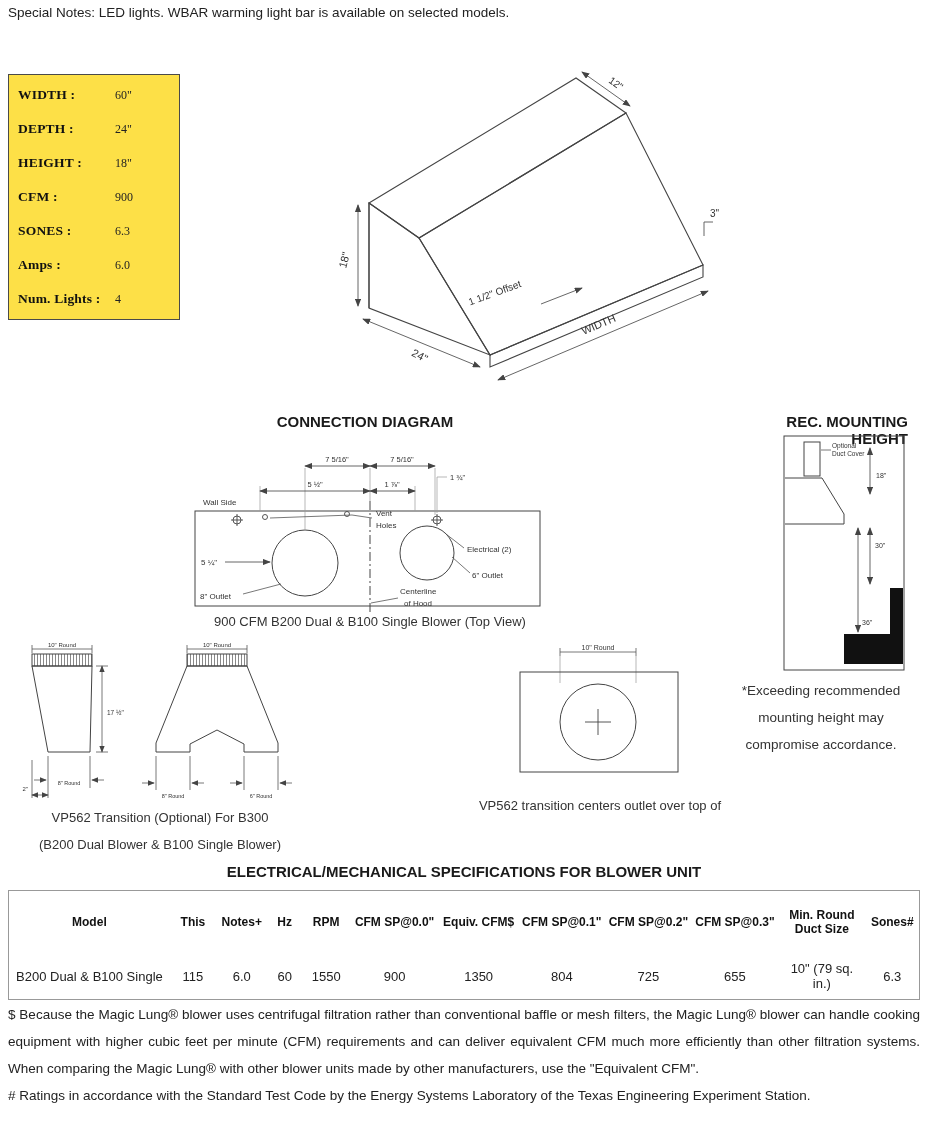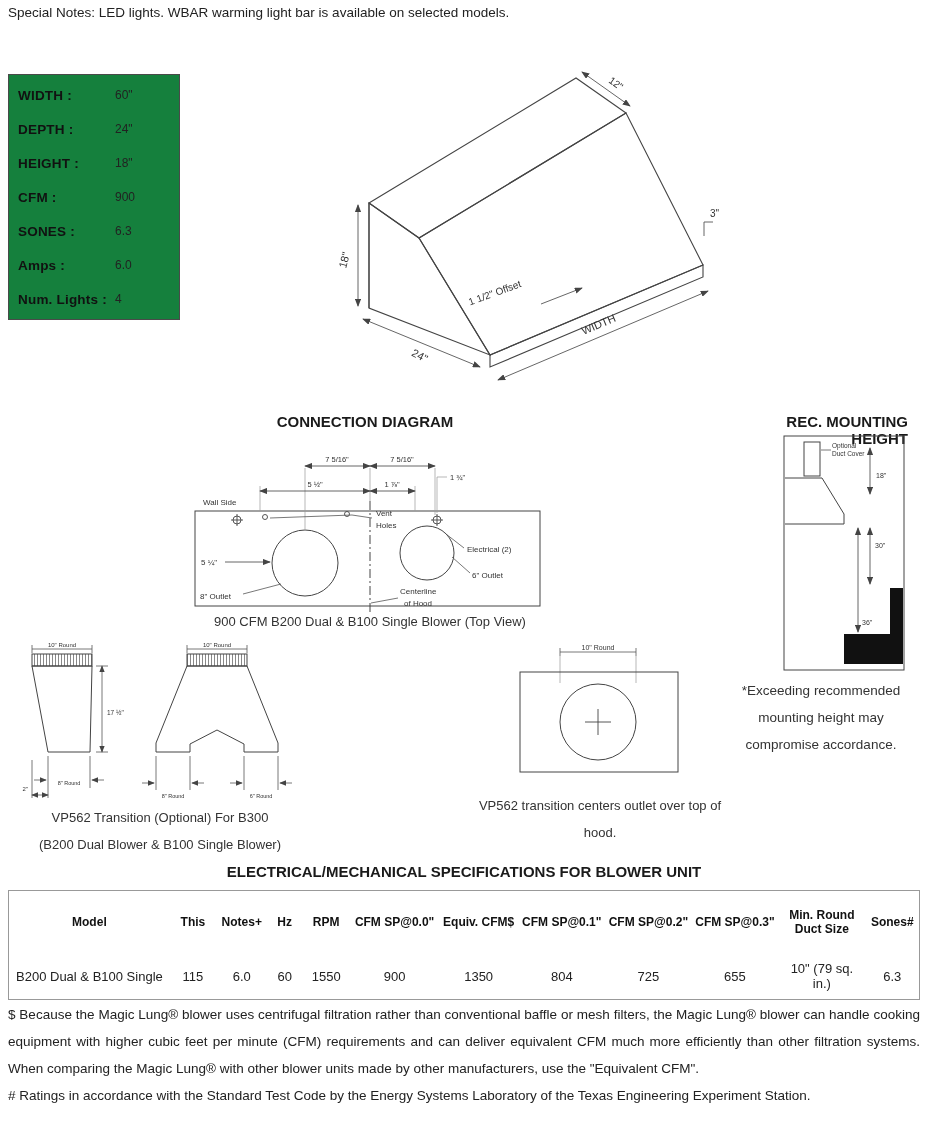--- a/index.html
+++ b/index.html
@@ -2,21 +2,21 @@
 <html><head>
 <meta charset="utf-8">
 <style>
   html,body { margin:0; padding:0; background:#fff; }
   .page { position:relative; width:928px; height:1136px; background:#fff;
           font-family:"Liberation Sans", sans-serif; color:#333; overflow:hidden; }
   .abs { position:absolute; }
 
   .note { left:8px; top:5px; font-size:13.5px; color:#222; }
 
-  .spec-box { left:8px; top:74px; width:170px; border:1px solid #4a4a4a; padding:3px 0; background:#15803d; }
+  .spec-box { left:8px; top:74px; width:170px; border:1px solid #4a4a4a; padding:3px 0; background:#fde047;font-family:Liberation Serif, serif; }
   .spec-row { display:flex; align-items:center; height:34px; padding:0 9px; }
   .spec-label { font-weight:bold; font-size:13.5px; color:#111; width:97px; letter-spacing:.2px; }
   .spec-value { font-size:12px; color:#222; }
 
   .h-connection { left:200px; top:413px; width:330px; text-align:center; font-size:15px; font-weight:bold; color:#1a1a1a; }
   .h-mounting  { left:726px; top:413px; width:182px; text-align:right; font-size:15px; font-weight:bold; color:#1a1a1a; }
 
   .conn-caption { left:190px; top:614px; width:360px; text-align:center; font-size:13px; }
   .warn { left:731px; top:677px; width:180px; text-align:center; font-size:13.5px; line-height:27px; }
   .trans-cap1 { left:10px; top:810px; width:300px; text-align:center; font-size:13px; }
@@ -274,21 +274,20 @@
     <rect x="15" y="29" width="158" height="100" stroke="#444" fill="none"></rect>
     <circle cx="93" cy="79" r="38" stroke="#444" fill="none"></circle>
     <g stroke="#444" stroke-width="0.9">
       <line x1="93" y1="66" x2="93" y2="92"></line>
       <line x1="80" y1="79" x2="106" y2="79"></line>
     </g>
     <text x="93" y="7" font-size="7" text-anchor="middle">10" Round</text>
   </svg>
   <div class="abs tv-cap">
     <div>VP562 transition centers outlet over top of</div>
-    <div>hood.</div>
   </div>
 
   <div class="abs spec-title">ELECTRICAL/MECHANICAL SPECIFICATIONS FOR BLOWER UNIT</div>
   <div class="abs table-wrap">
     <table class="spec">
       <thead>
         <tr>
           <th class="c0">Model</th>
           <th class="c1">This</th>
           <th class="c2">Notes+</th>

